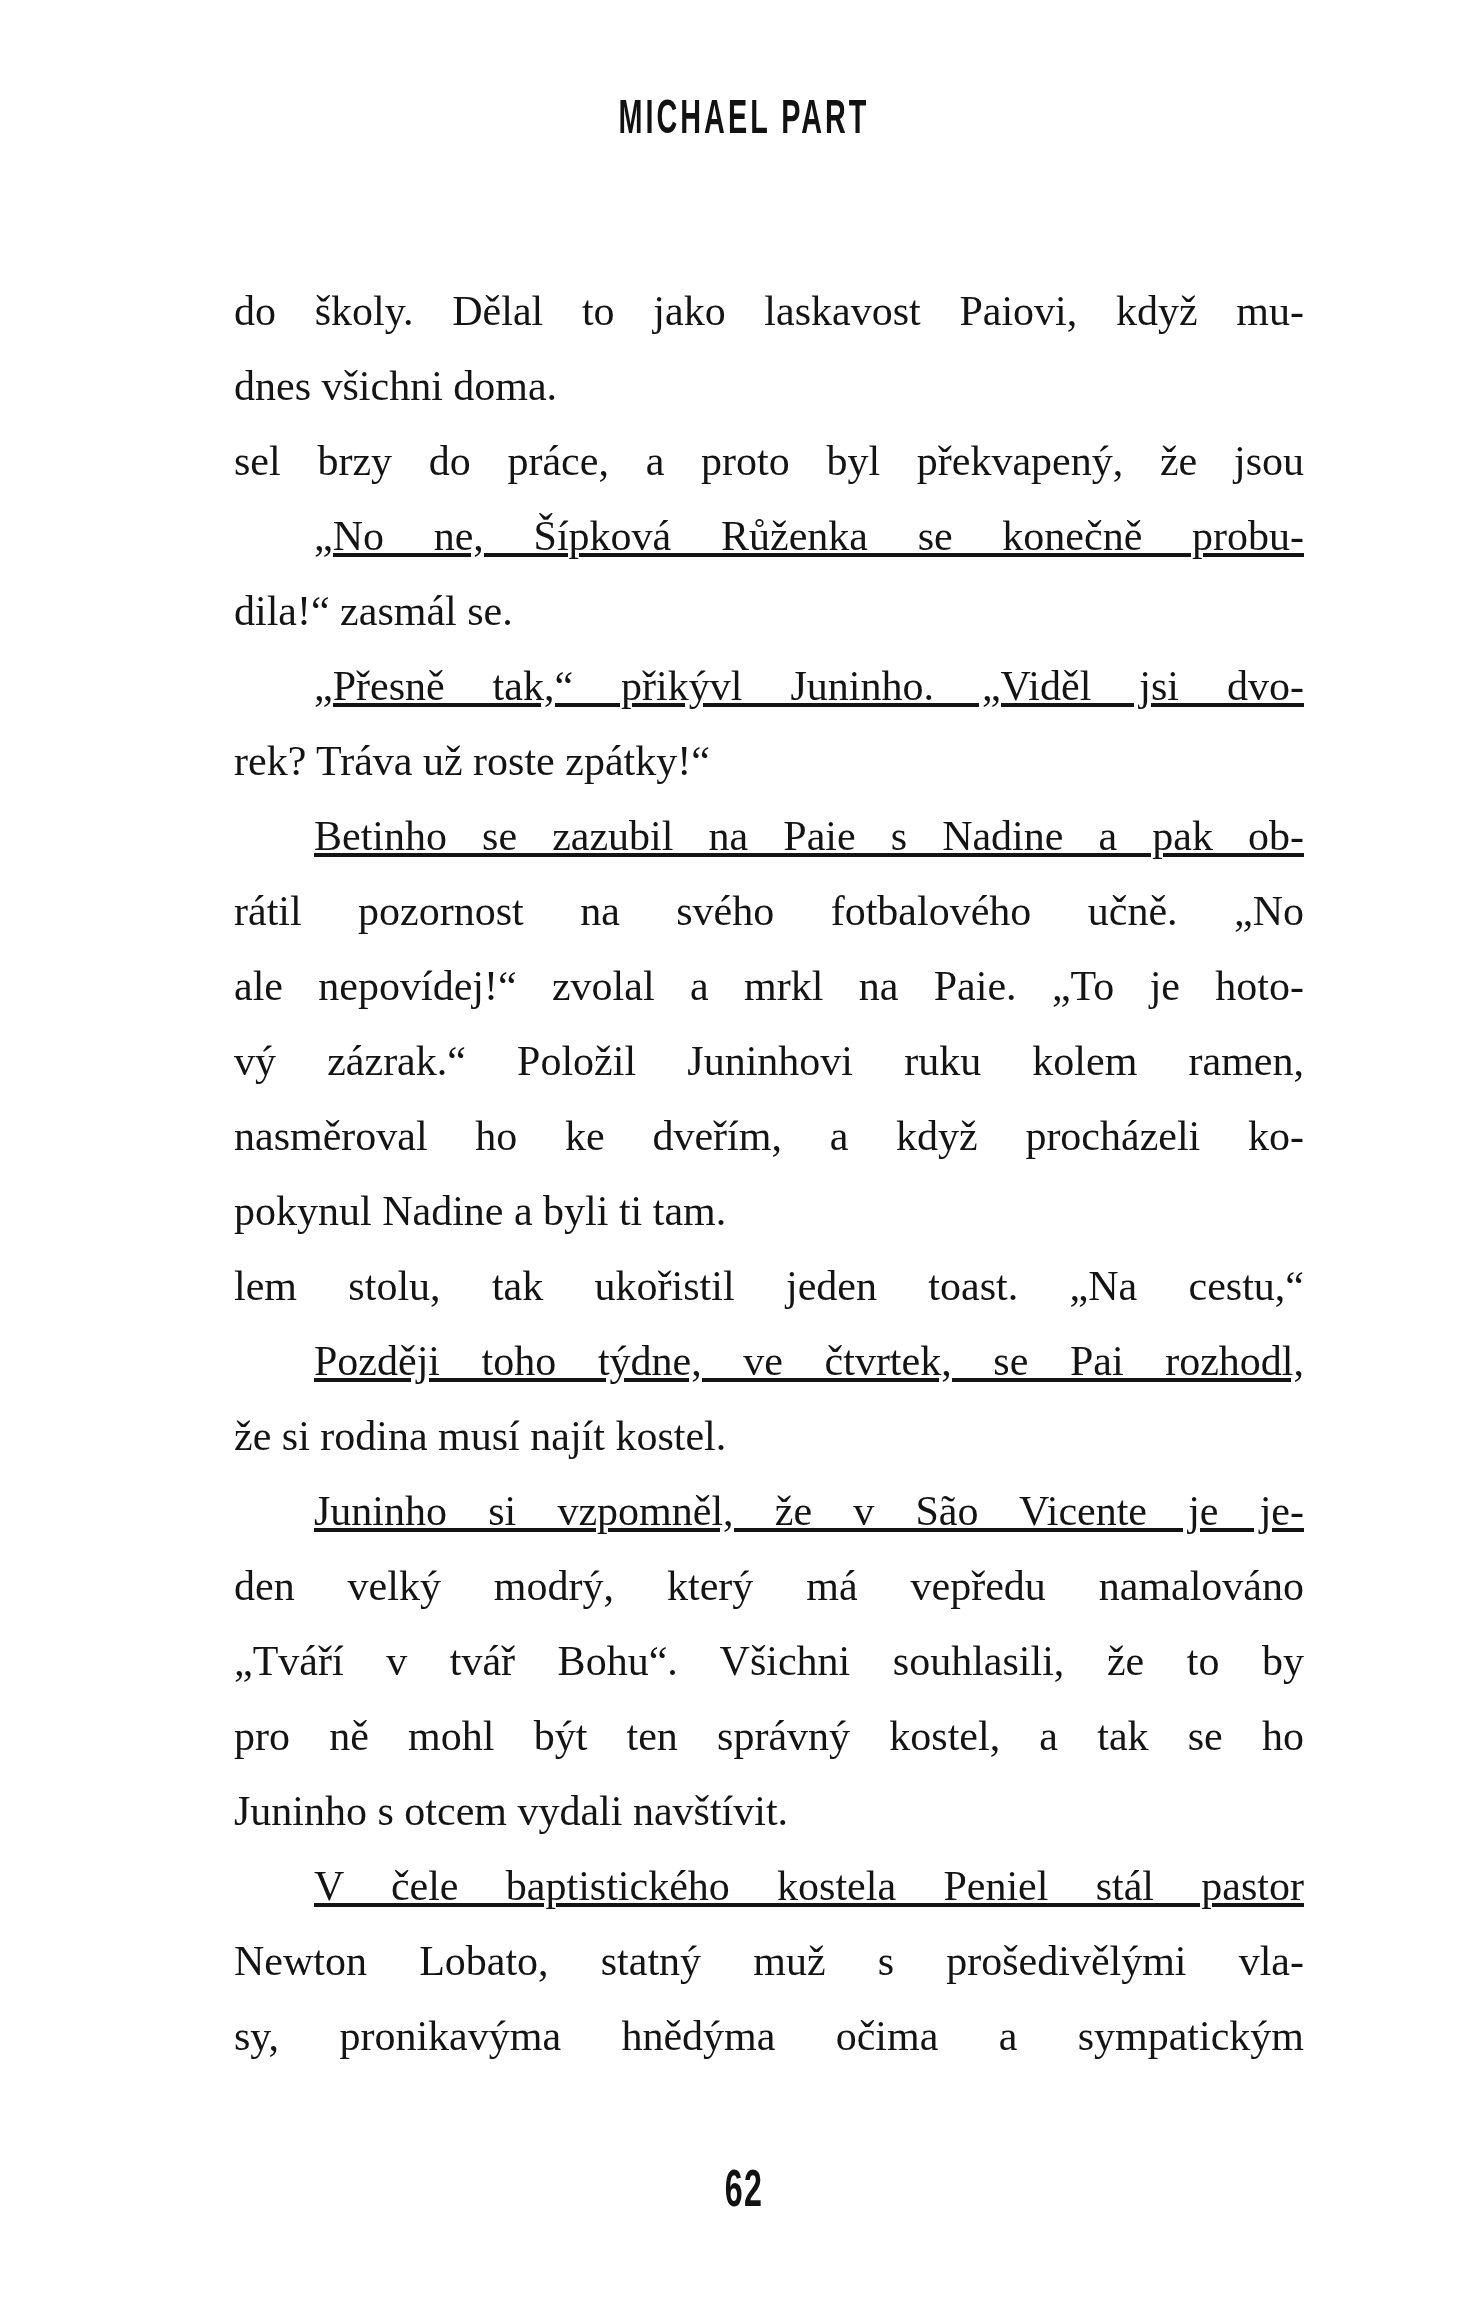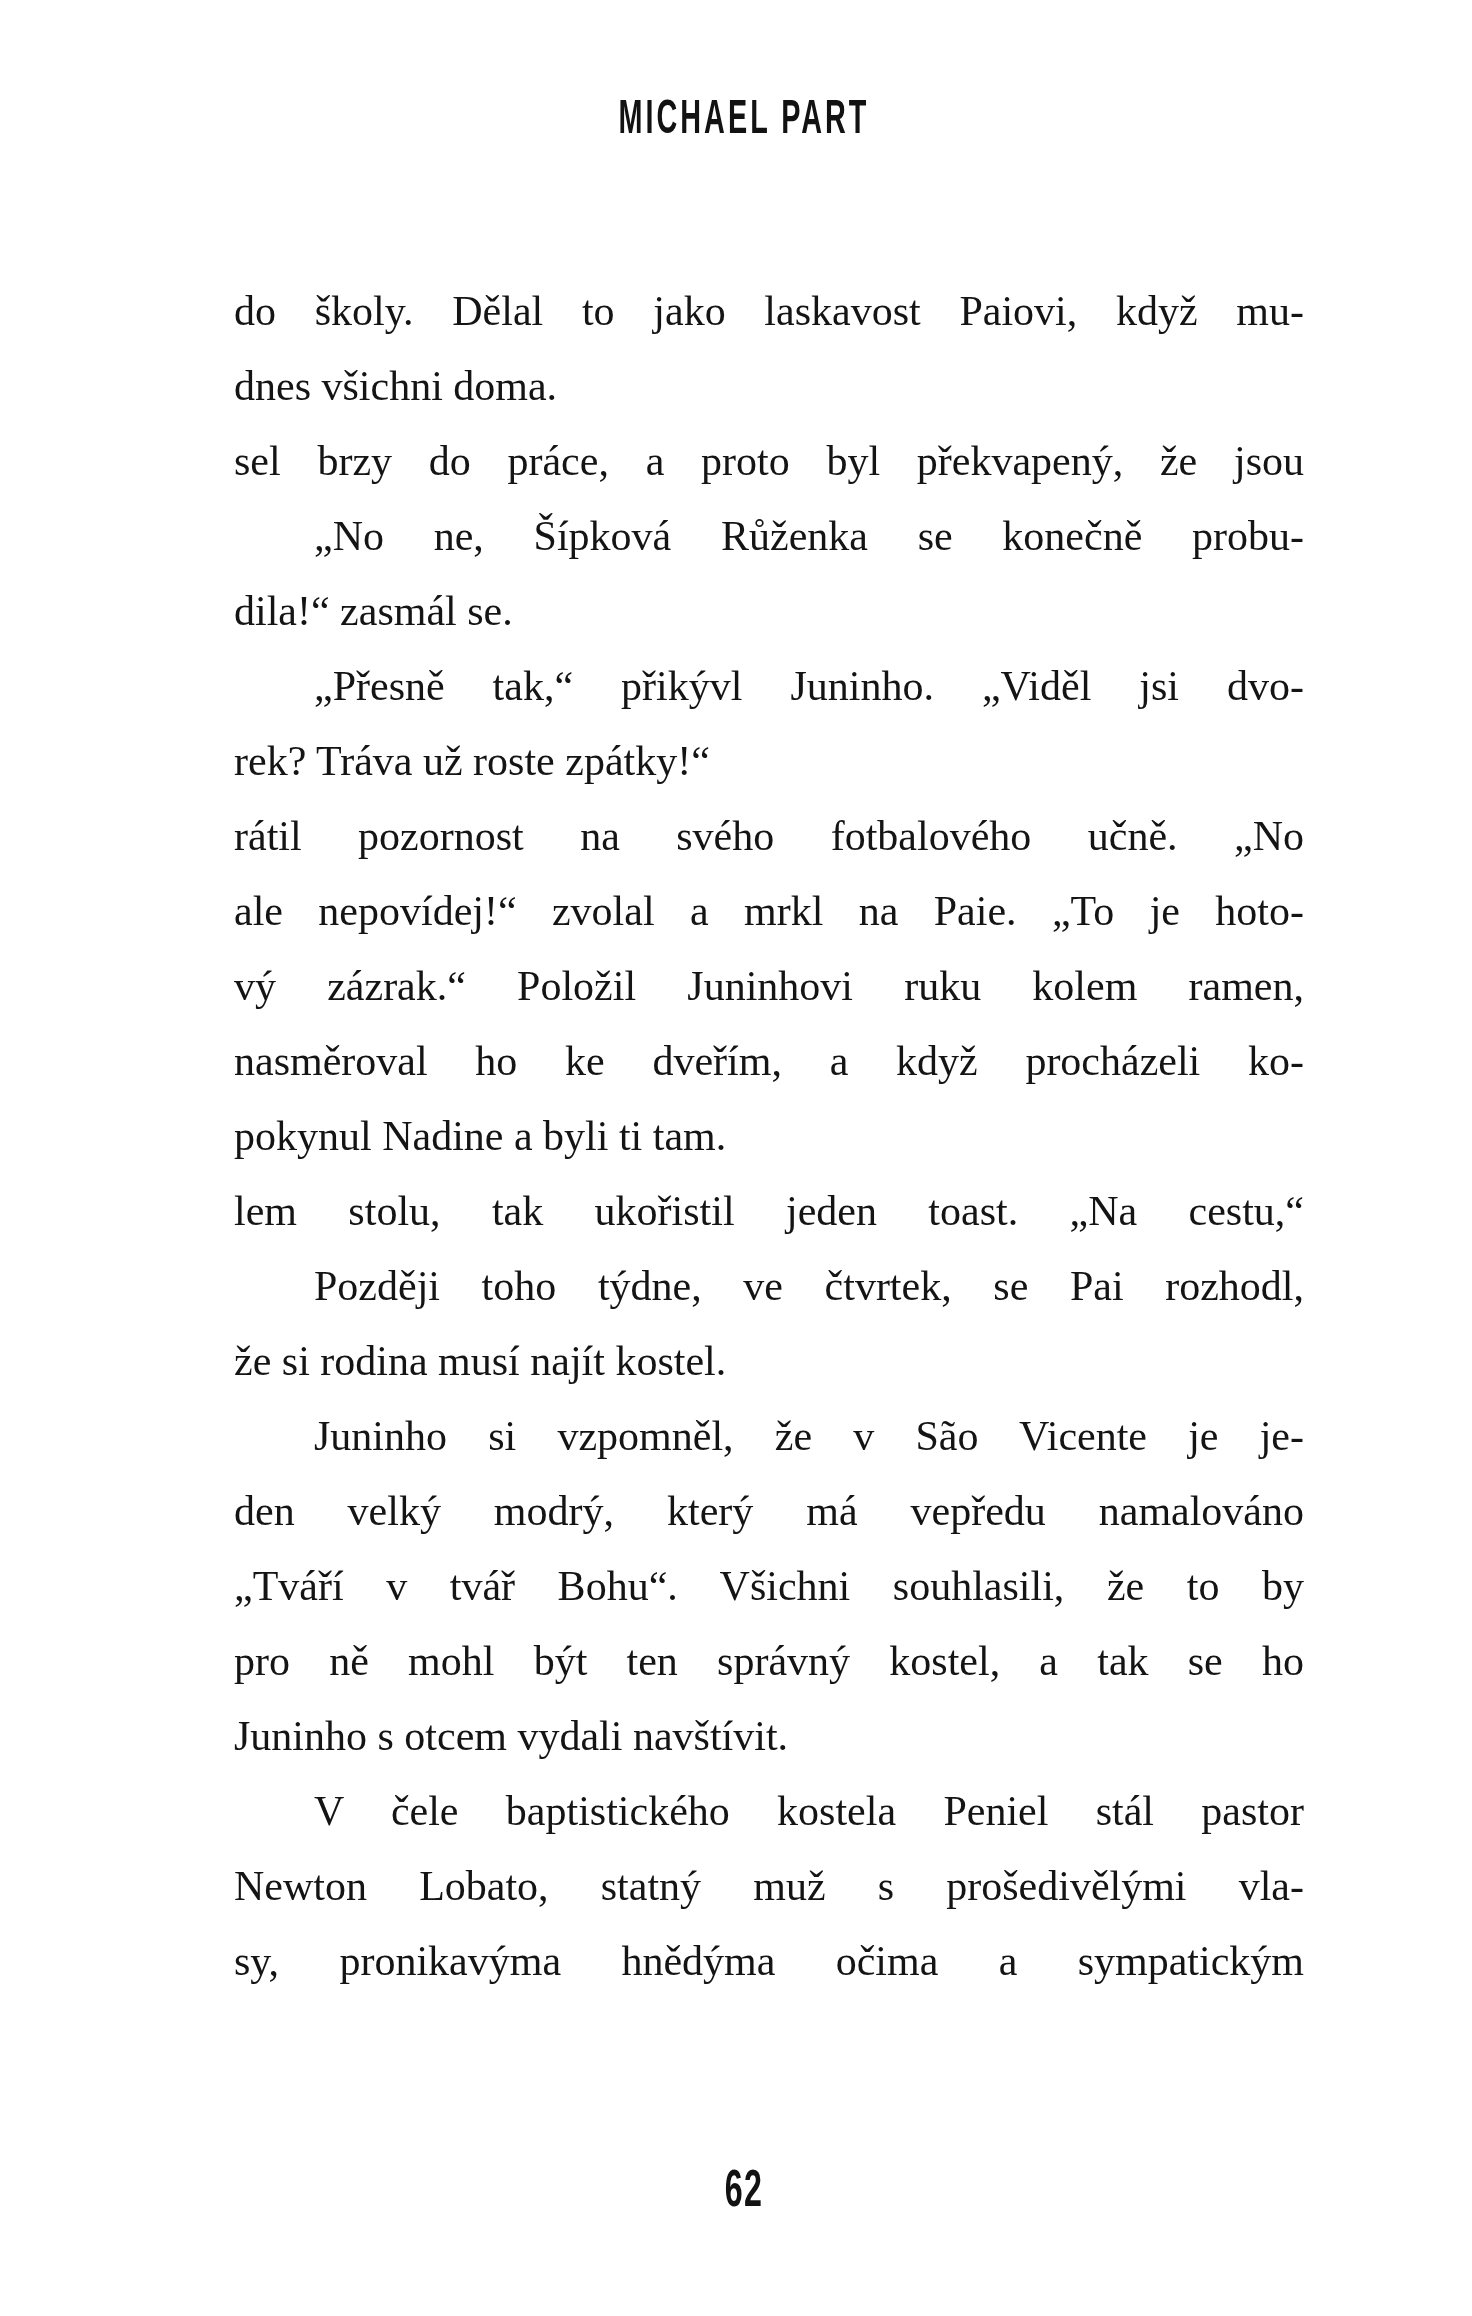--- a/index.html
+++ b/index.html
@@ -46,20 +46,21 @@
     height: 75px;
     text-align: justify;
     text-align-last: justify;
     white-space: normal;
   }
   .text-block .line.end {
     text-align-last: left;
   }
   .text-block .line.ind {
     text-indent: 80px;
+    text-decoration: underline;
   }
   .page-number {
     position: absolute;
     top: 2162px;
     left: 0;
     width: 100%;
     text-align: center;
     font-family: "Liberation Sans", sans-serif;
     font-weight: 700;
     font-size: 52px;
@@ -77,20 +78,21 @@
   <div class="running-header">MICHAEL PART</div>
 
   <div class="text-block">
       <div class="line">do školy. Dělal to jako laskavost Paiovi, když mu-</div>
       <div class="line end">dnes všichni doma.</div>
       <div class="line">sel brzy do práce, a proto byl překvapený, že jsou</div>
       <div class="line ind">„No ne, Šípková Růženka se konečně probu-</div>
       <div class="line end">dila!“ zasmál se.</div>
       <div class="line ind">„Přesně tak,“ přikývl Juninho. „Viděl jsi dvo-</div>
       <div class="line end">rek? Tráva už roste zpátky!“</div>
+      <div class="line ind">Betinho se zazubil na Paie s Nadine a pak ob-</div>
       <div class="line">rátil pozornost na svého fotbalového učně. „No</div>
       <div class="line">ale nepovídej!“ zvolal a mrkl na Paie. „To je hoto-</div>
       <div class="line">vý zázrak.“ Položil Juninhovi ruku kolem ramen,</div>
       <div class="line">nasměroval ho ke dveřím, a když procházeli ko-</div>
       <div class="line end">pokynul Nadine a byli ti tam.</div>
       <div class="line">lem stolu, tak ukořistil jeden toast. „Na cestu,“</div>
       <div class="line ind">Později toho týdne, ve čtvrtek, se Pai rozhodl,</div>
       <div class="line end">že si rodina musí najít kostel.</div>
       <div class="line ind">Juninho si vzpomněl, že v São Vicente je je-</div>
       <div class="line">den velký modrý, který má vepředu namalováno</div>

